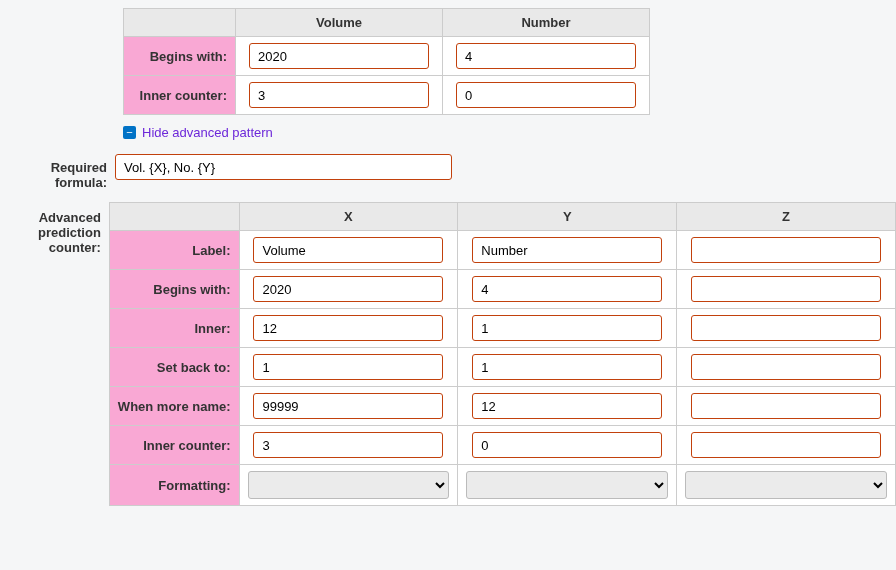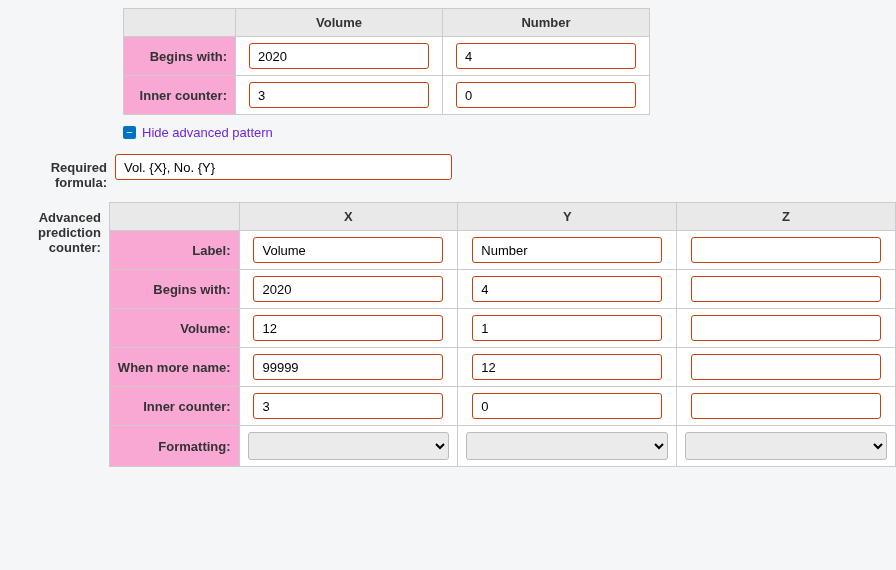--- a/index.html
+++ b/index.html
@@ -75,22 +75,28 @@
         <td><input type="text" value="Number" style=""></td>
         <td><input type="text" value="" style=""></td>
       </tr>
       <tr>
         <td class="lab">Begins with:</td>
         <td><input type="text" value="2020" style=""></td>
         <td><input type="text" value="4" style=""></td>
         <td><input type="text" value="" style=""></td>
       </tr>
       <tr>
-        <td class="lab">Volume:</td>
+        <td class="lab">Inner:</td>
         <td><input type="text" value="12" style=""></td>
+        <td><input type="text" value="1" style=""></td>
+        <td><input type="text" value="" style=""></td>
+      </tr>
+      <tr>
+        <td class="lab">Set back to:</td>
+        <td><input type="text" value="1" style=""></td>
         <td><input type="text" value="1" style=""></td>
         <td><input type="text" value="" style=""></td>
       </tr>
       <tr>
         <td class="lab">When more name:</td>
         <td><input type="text" value="99999" style=""></td>
         <td><input type="text" value="12" style=""></td>
         <td><input type="text" value="" style=""></td>
       </tr>
       <tr>

